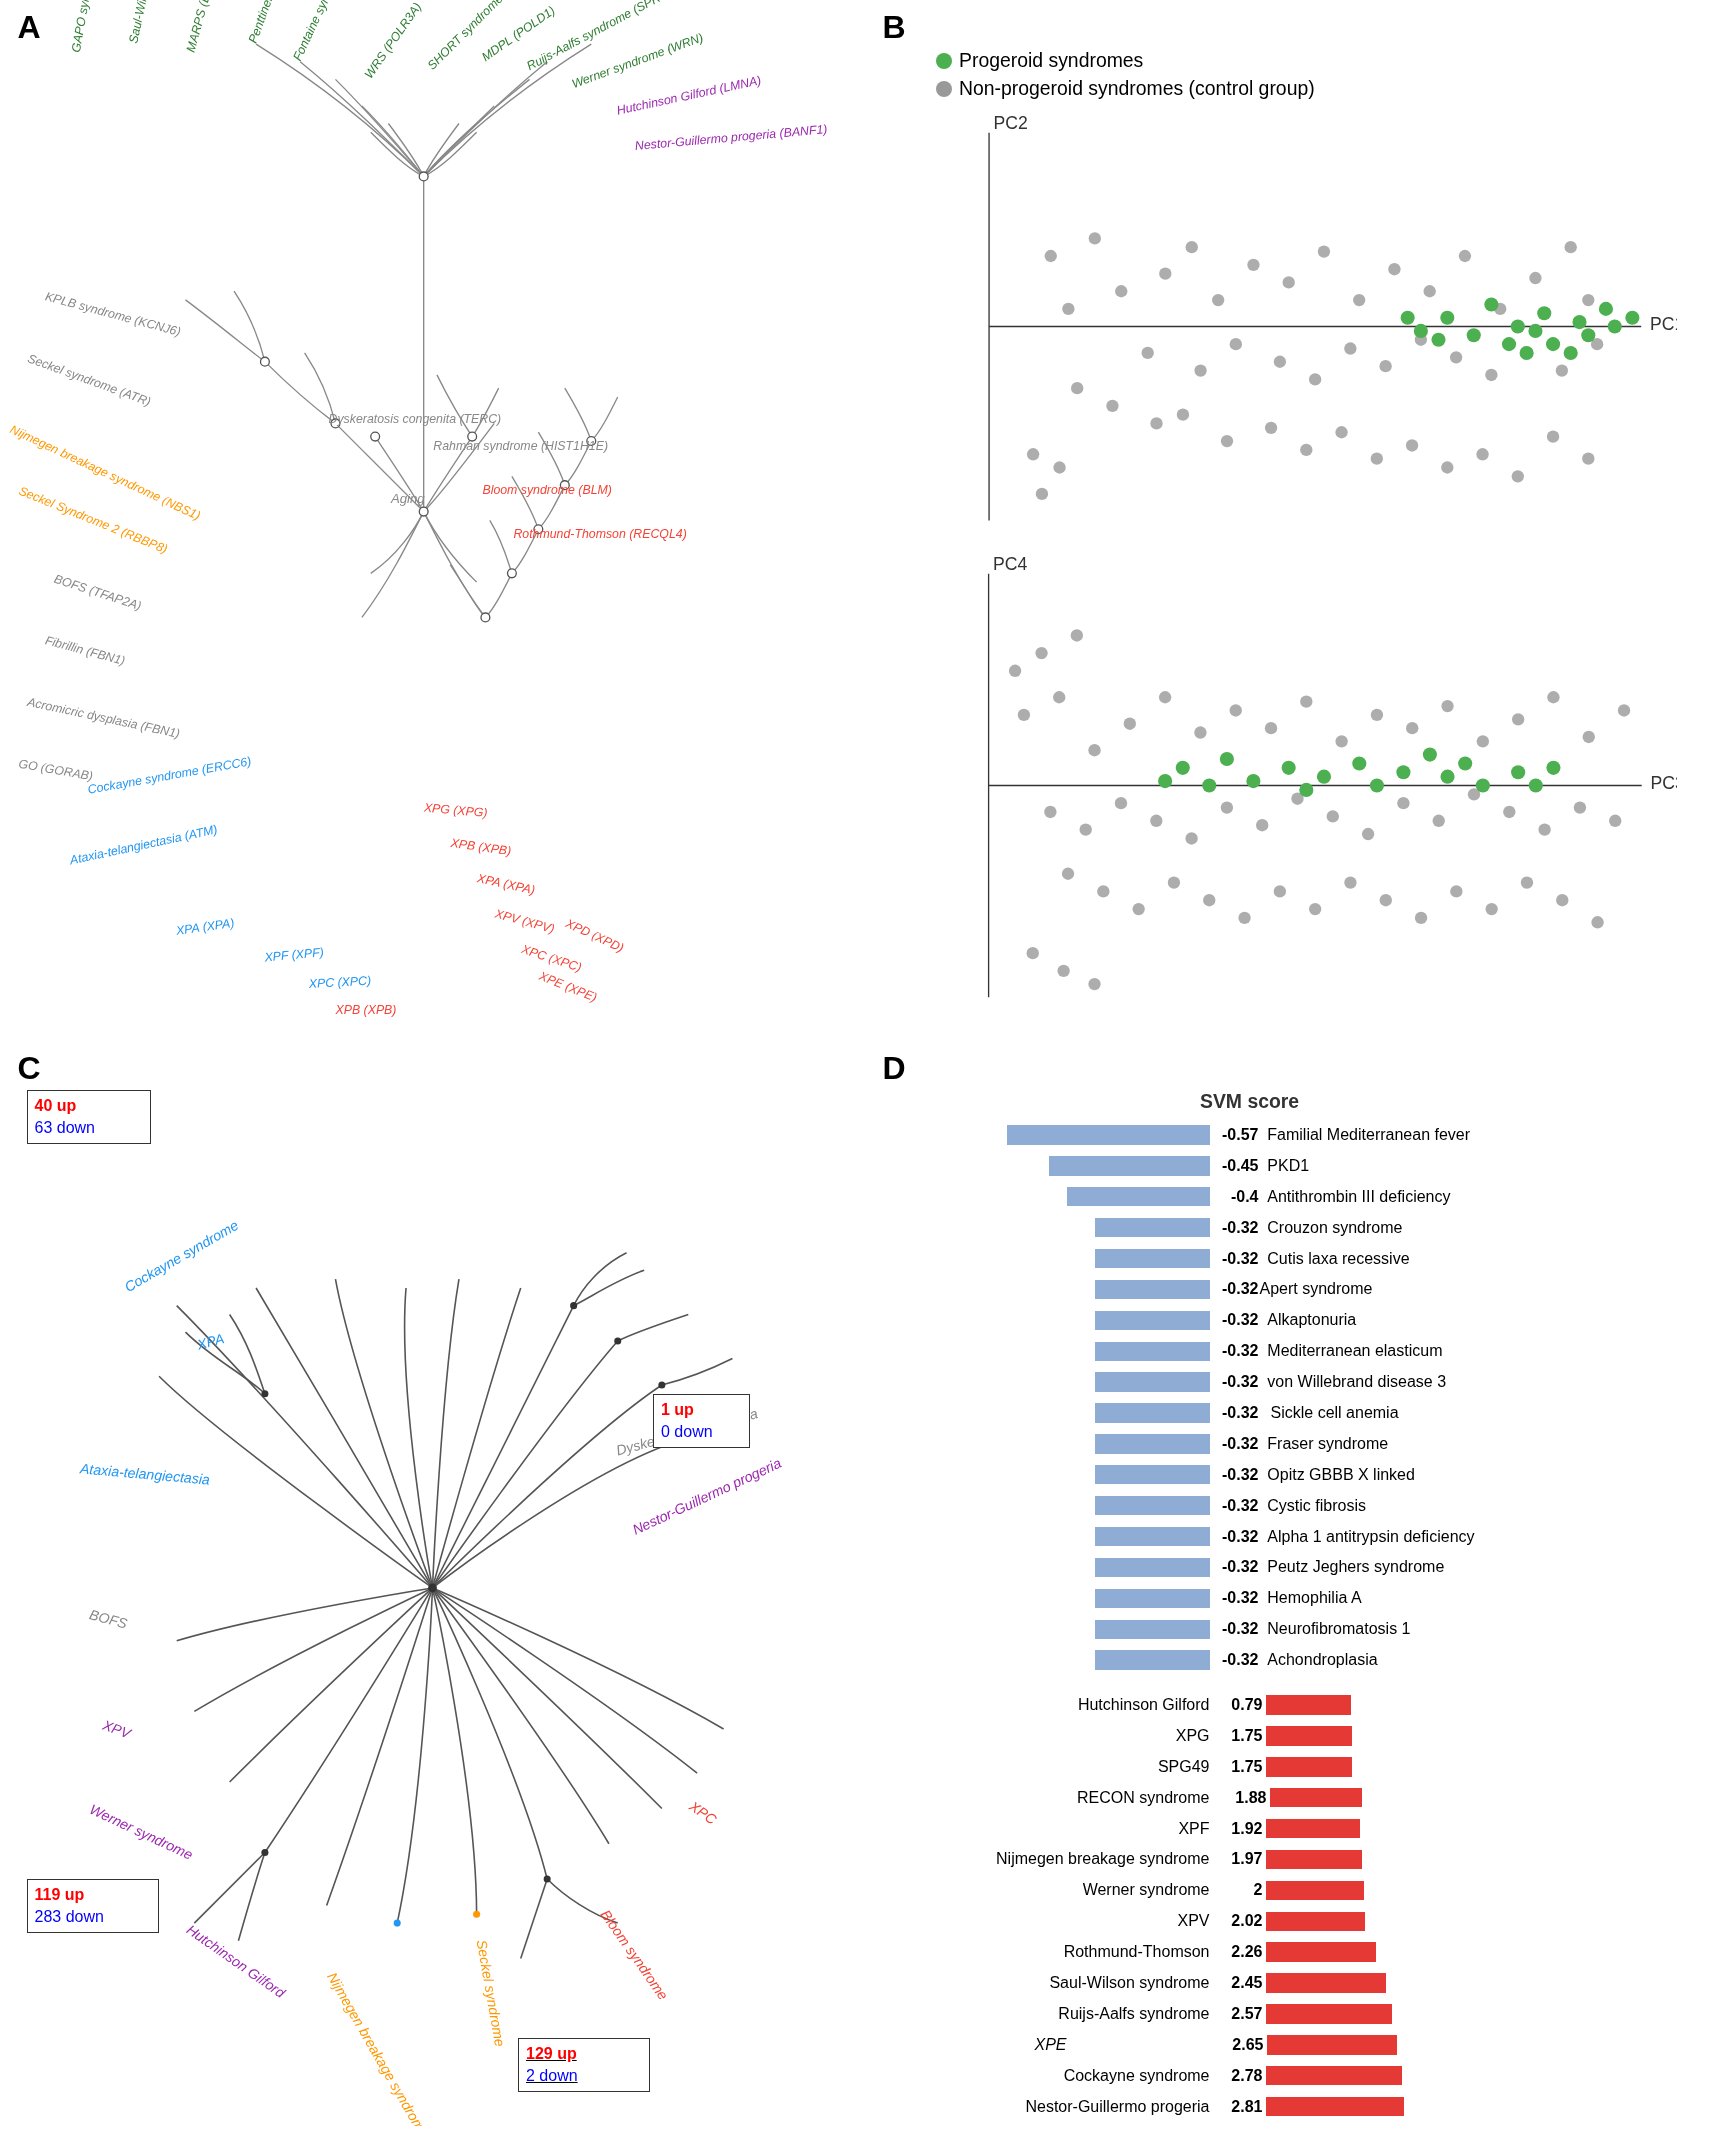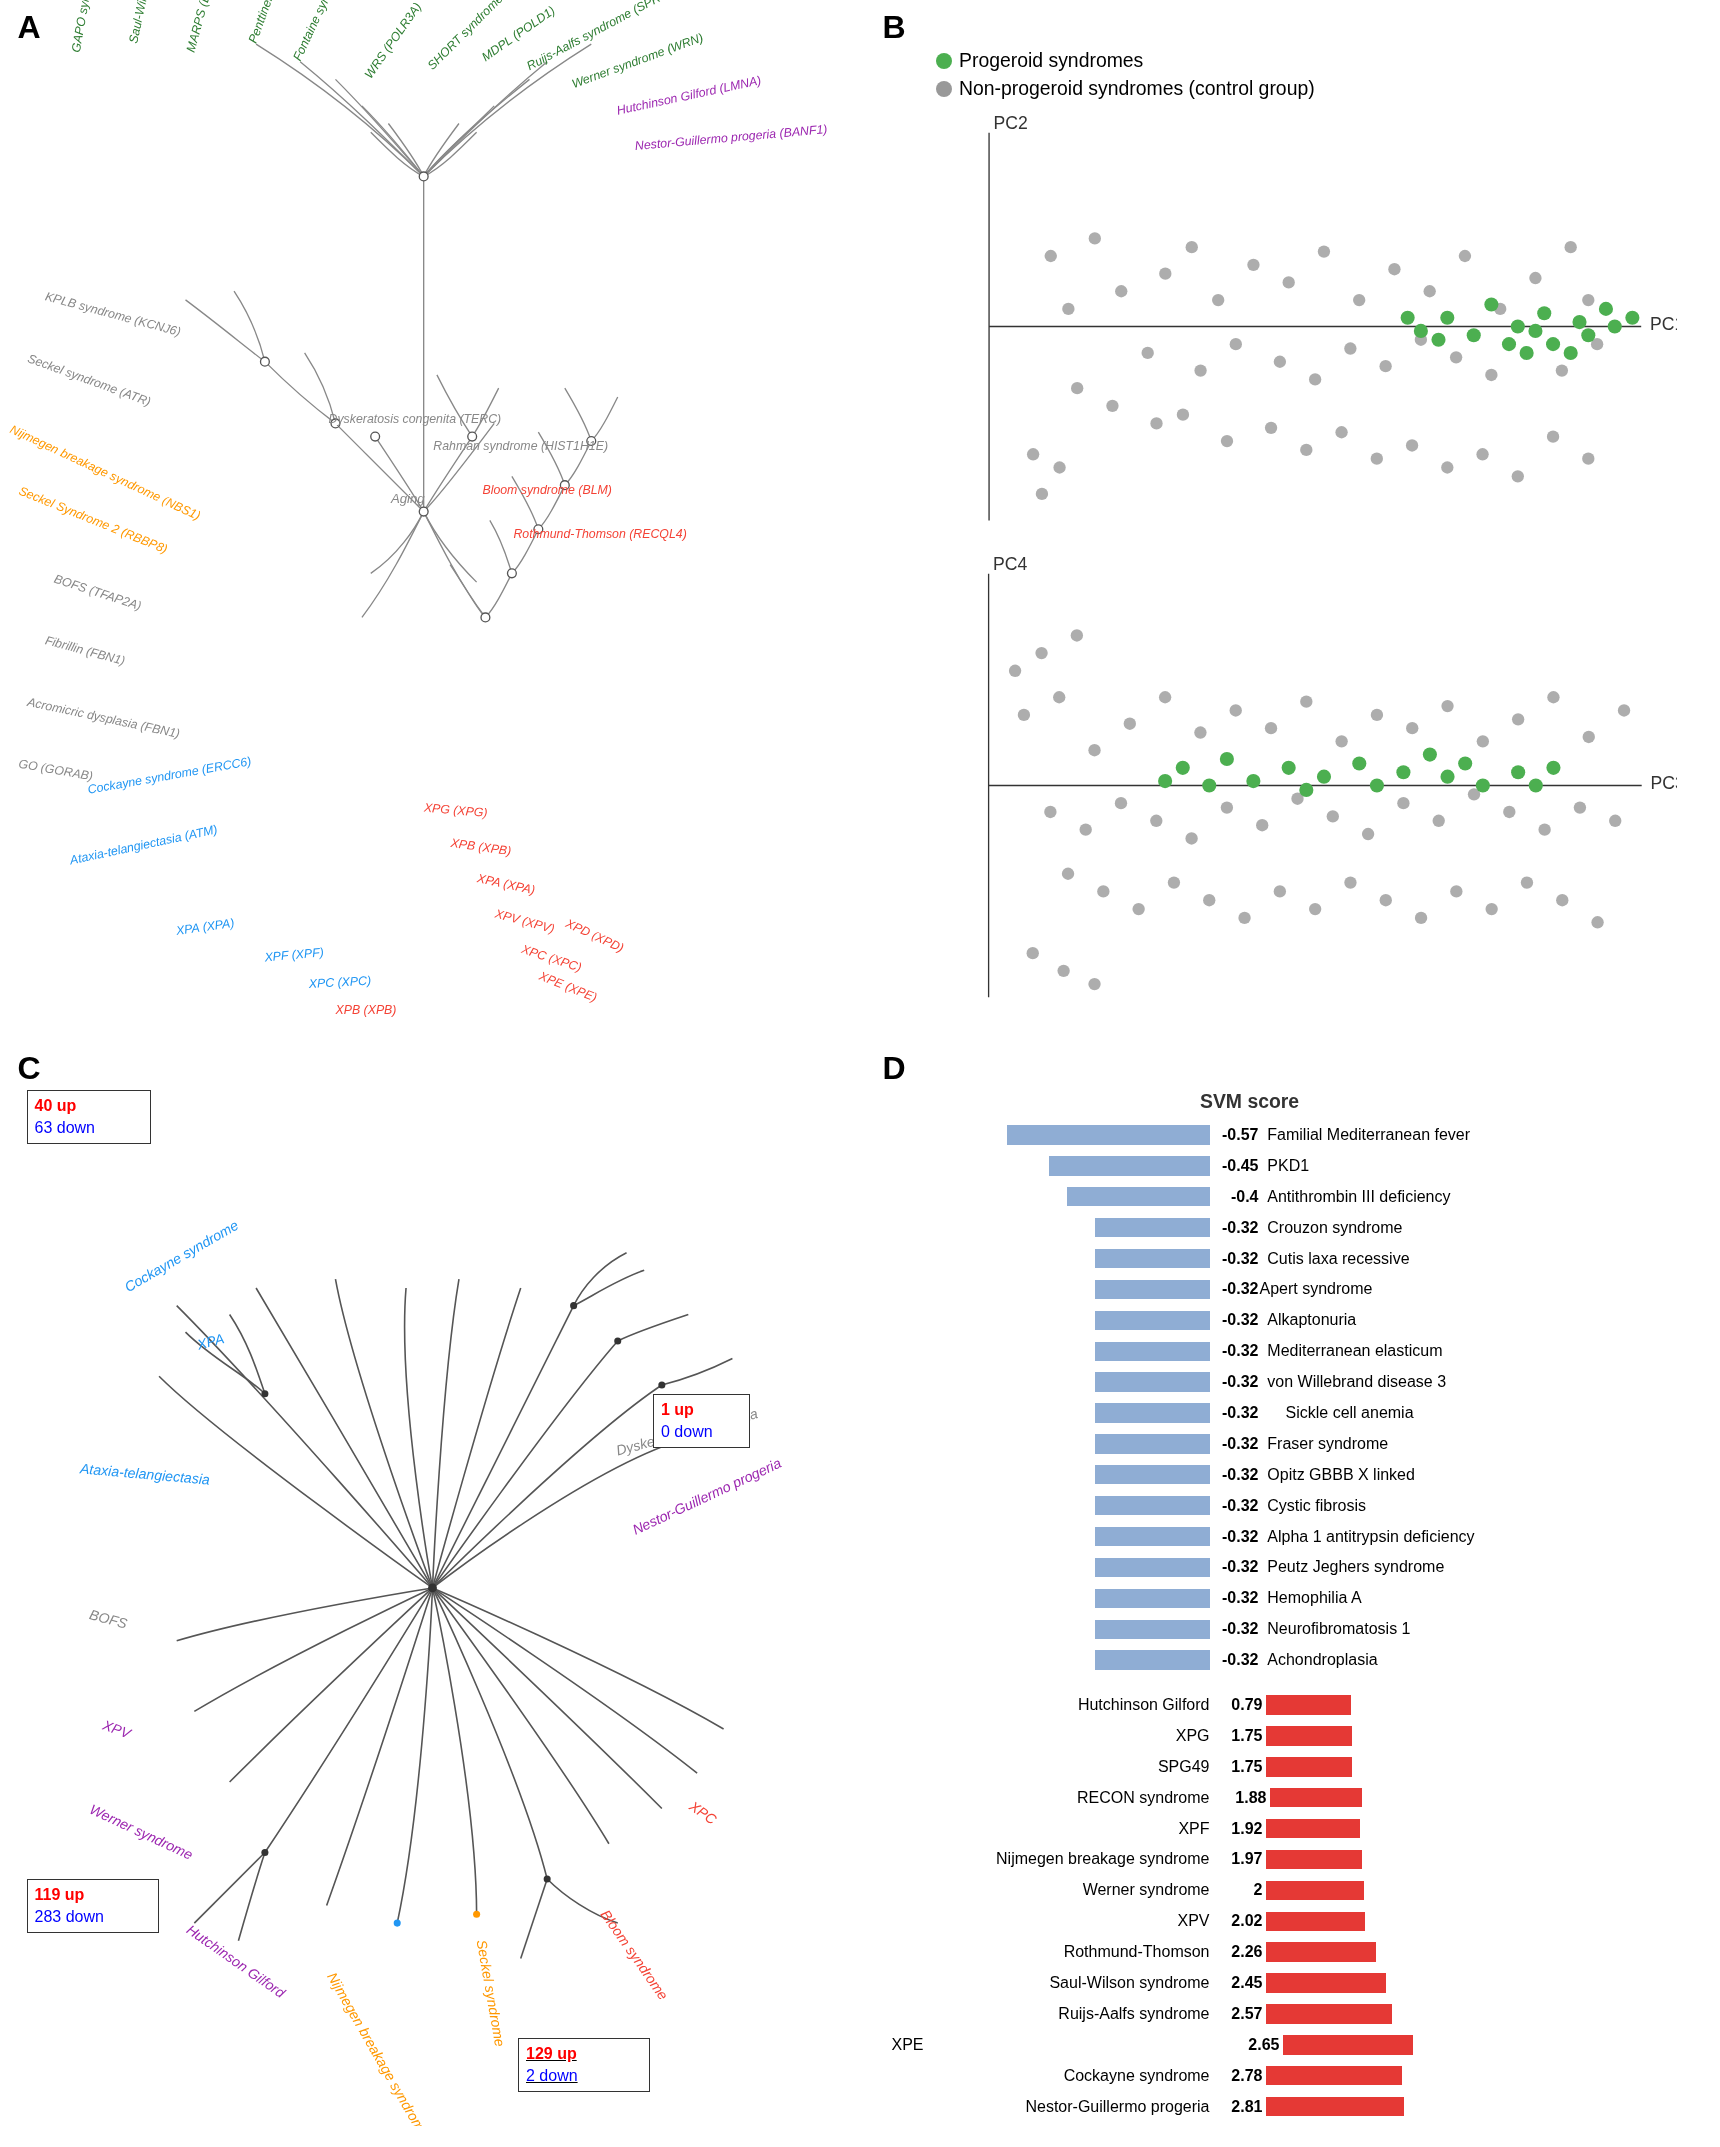--- a/index.html
+++ b/index.html
@@ -581,21 +581,21 @@
             <div class="bar-fill" style="width:115px;background:#8fadd4;"></div>
           </div>
           <div class="bar-score" style="width:49px;color:#000;">-0.32</div>
           <div class="bar-label" style="margin-left:8.8px;color:#000;">von Willebrand disease 3</div>
         </div>
         <div class="bar-row">
           <div style="width:318px;display:flex;justify-content:flex-end;align-items:center;">
             <div class="bar-fill" style="width:115px;background:#8fadd4;"></div>
           </div>
           <div class="bar-score" style="width:49px;color:#000;">-0.32</div>
-          <div class="bar-label" style="margin-left:27px;color:#000;">Sickle cell anemia</div>
+          <div class="bar-label" style="margin-left:12px;color:#000;">Sickle cell anemia</div>
         </div>
         <div class="bar-row">
           <div style="width:318px;display:flex;justify-content:flex-end;align-items:center;">
             <div class="bar-fill" style="width:115px;background:#8fadd4;"></div>
           </div>
           <div class="bar-score" style="width:49px;color:#000;">-0.32</div>
           <div class="bar-label" style="margin-left:8.8px;color:#000;">Fraser syndrome</div>
         </div>
         <div class="bar-row">
           <div style="width:318px;display:flex;justify-content:flex-end;align-items:center;">
@@ -700,21 +700,21 @@
           <div class="bar-label" style="width:318px;text-align:right;margin-right:7px;">Saul-Wilson syndrome</div>
           <div class="bar-score" style="width:46px;color:#000;">2.45</div>
           <div class="bar-fill" style="width:120px;background:#E53935;margin-left:3.5px;"></div>
         </div>
         <div class="bar-row">
           <div class="bar-label" style="width:318px;text-align:right;margin-right:7px;">Ruijs-Aalfs syndrome</div>
           <div class="bar-score" style="width:46px;color:#000;">2.57</div>
           <div class="bar-fill" style="width:126px;background:#E53935;margin-left:3.5px;"></div>
         </div>
         <div class="bar-row">
-          <div class="bar-label" style="width:318px;text-align:left;margin-right:24px;">XPE</div>
+          <div class="bar-label" style="width:318px;text-align:center;margin-right:8px;font-style:italic;">XPE</div>
           <div class="bar-score" style="width:46px;color:#000;">2.65</div>
           <div class="bar-fill" style="width:130px;background:#E53935;margin-left:3.5px;"></div>
         </div>
         <div class="bar-row">
           <div class="bar-label" style="width:318px;text-align:right;margin-right:7px;">Cockayne syndrome</div>
           <div class="bar-score" style="width:46px;color:#000;">2.78</div>
           <div class="bar-fill" style="width:136px;background:#E53935;margin-left:3.5px;"></div>
         </div>
         <div class="bar-row">
           <div class="bar-label" style="width:318px;text-align:right;margin-right:7px;">Nestor-Guillermo progeria</div>

